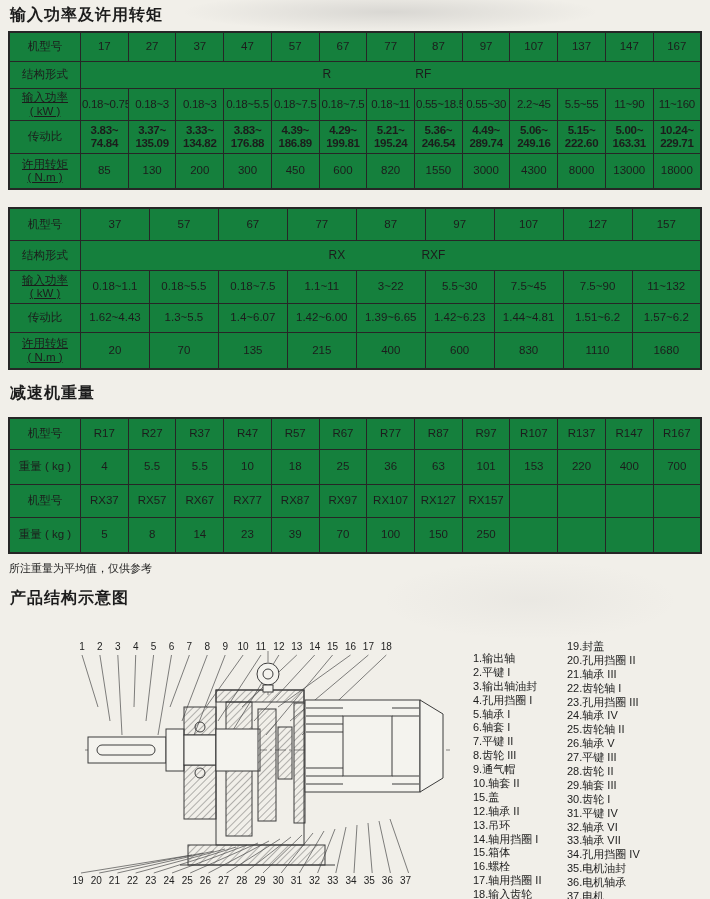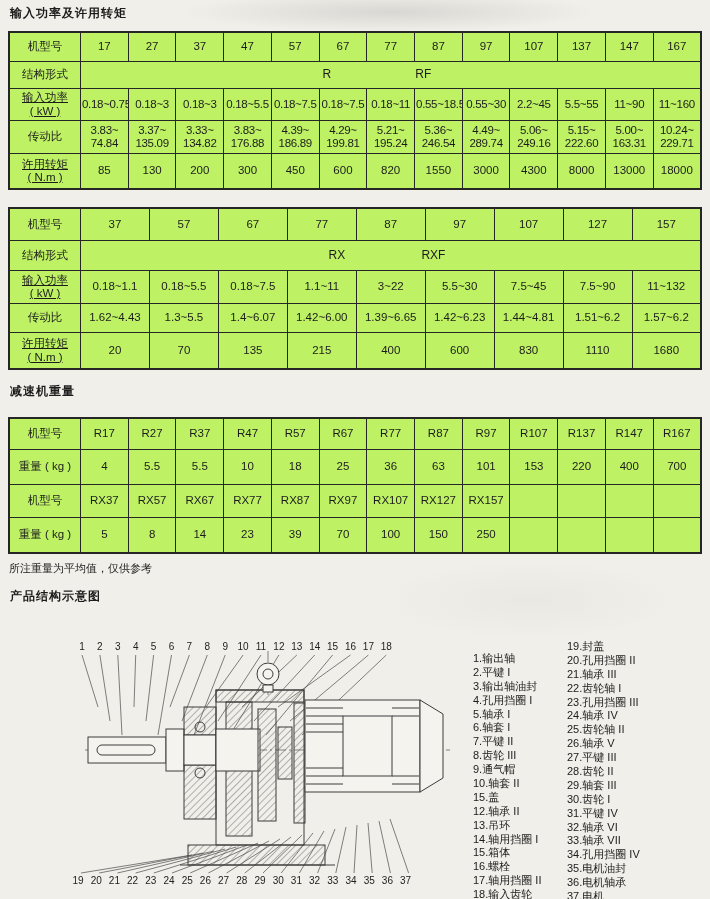--- a/index.html
+++ b/index.html
@@ -7,32 +7,32 @@
     width:710px;height:899px;position:relative;overflow:hidden;
     background:#f1efe9;
     font-family:"Liberation Sans","DejaVu Sans",sans-serif;
     color:#1c1c1c;
   }
   .blob{position:absolute;pointer-events:none;}
   .b1{left:180px;top:-8px;width:420px;height:40px;background:radial-gradient(ellipse at center,rgba(90,90,95,.16),transparent 70%);}
   .b2{left:420px;top:60px;width:260px;height:60px;background:radial-gradient(ellipse at center,rgba(110,110,115,.10),transparent 70%);}
   .b3{left:60px;top:230px;width:300px;height:70px;background:radial-gradient(ellipse at center,rgba(120,120,125,.07),transparent 70%);}
   .b4{left:380px;top:560px;width:300px;height:80px;background:radial-gradient(ellipse at center,rgba(120,120,125,.06),transparent 70%);}
-  .sec-title{position:absolute;font-weight:bold;font-size:12px;letter-spacing:1px;}
+  .sec-title{position:absolute;font-weight:bold;font-size:16px;letter-spacing:1px;}
   #title1{left:10px;top:5px;}
   #title2{left:10px;top:383px;}
   #title3{left:10px;top:588px;}
 
-  table.spec{position:absolute;border-collapse:collapse;table-layout:fixed;width:694px;left:8px;background:#bef264;}
+  table.spec{position:absolute;border-collapse:collapse;table-layout:fixed;width:694px;left:8px;background:#15803d;}
   table.spec td{border:1px solid #262626;text-align:center;vertical-align:middle;padding:0 1px;
     font-size:11.5px;line-height:1.15;overflow:hidden;}
   table.spec{border:2px solid #262626;}
   td.lbl{width:68px;font-size:11.5px;}
   td.small{font-size:10px;letter-spacing:-0.3px;margin-top:36px;}
-  td.two-line{white-space:pre-line;font-size:10.5px;letter-spacing:-0.3px;}
+  td.two-line{white-space:pre-line;font-size:10.5px;letter-spacing:-0.3px;font-weight:bold;}
   td.pre{white-space:pre-line;text-decoration:underline;}
   td.merged{position:relative;text-align:left;}
   .mspan{position:absolute;top:50%;transform:translateY(-50%);font-size:12px;}
   #t1{top:31px;}  #t1 tr:nth-child(1) td{height:28px;} #t1 tr:nth-child(2) td{height:26px;}
   #t1 tr:nth-child(3) td{height:31px;} #t1 tr:nth-child(4) td{height:32px;} #t1 tr:nth-child(5) td{height:34px;}
   #t2{top:207px;} #t2 tr:nth-child(1) td{height:31px;} #t2 tr:nth-child(2) td{height:29px;}
   #t2 tr:nth-child(3) td{height:32px;} #t2 tr:nth-child(4) td{height:28px;} #t2 tr:nth-child(5) td{height:35px;}
   #t3{top:417px;} #t3 tr:nth-child(1) td{height:30px;} #t3 tr:nth-child(2) td{height:34px;}
   #t3 tr:nth-child(3) td{height:32px;} #t3 tr:nth-child(4) td{height:34px;}
   #weight-note{position:absolute;left:9px;top:561px;font-size:11px;}

